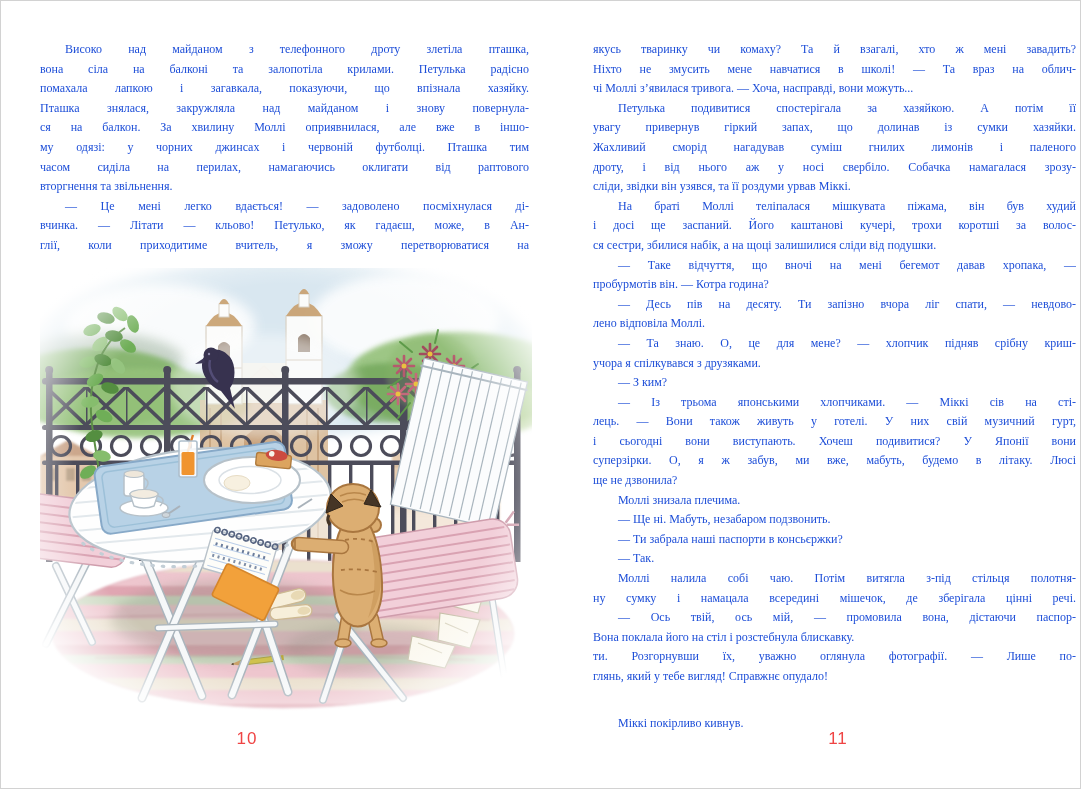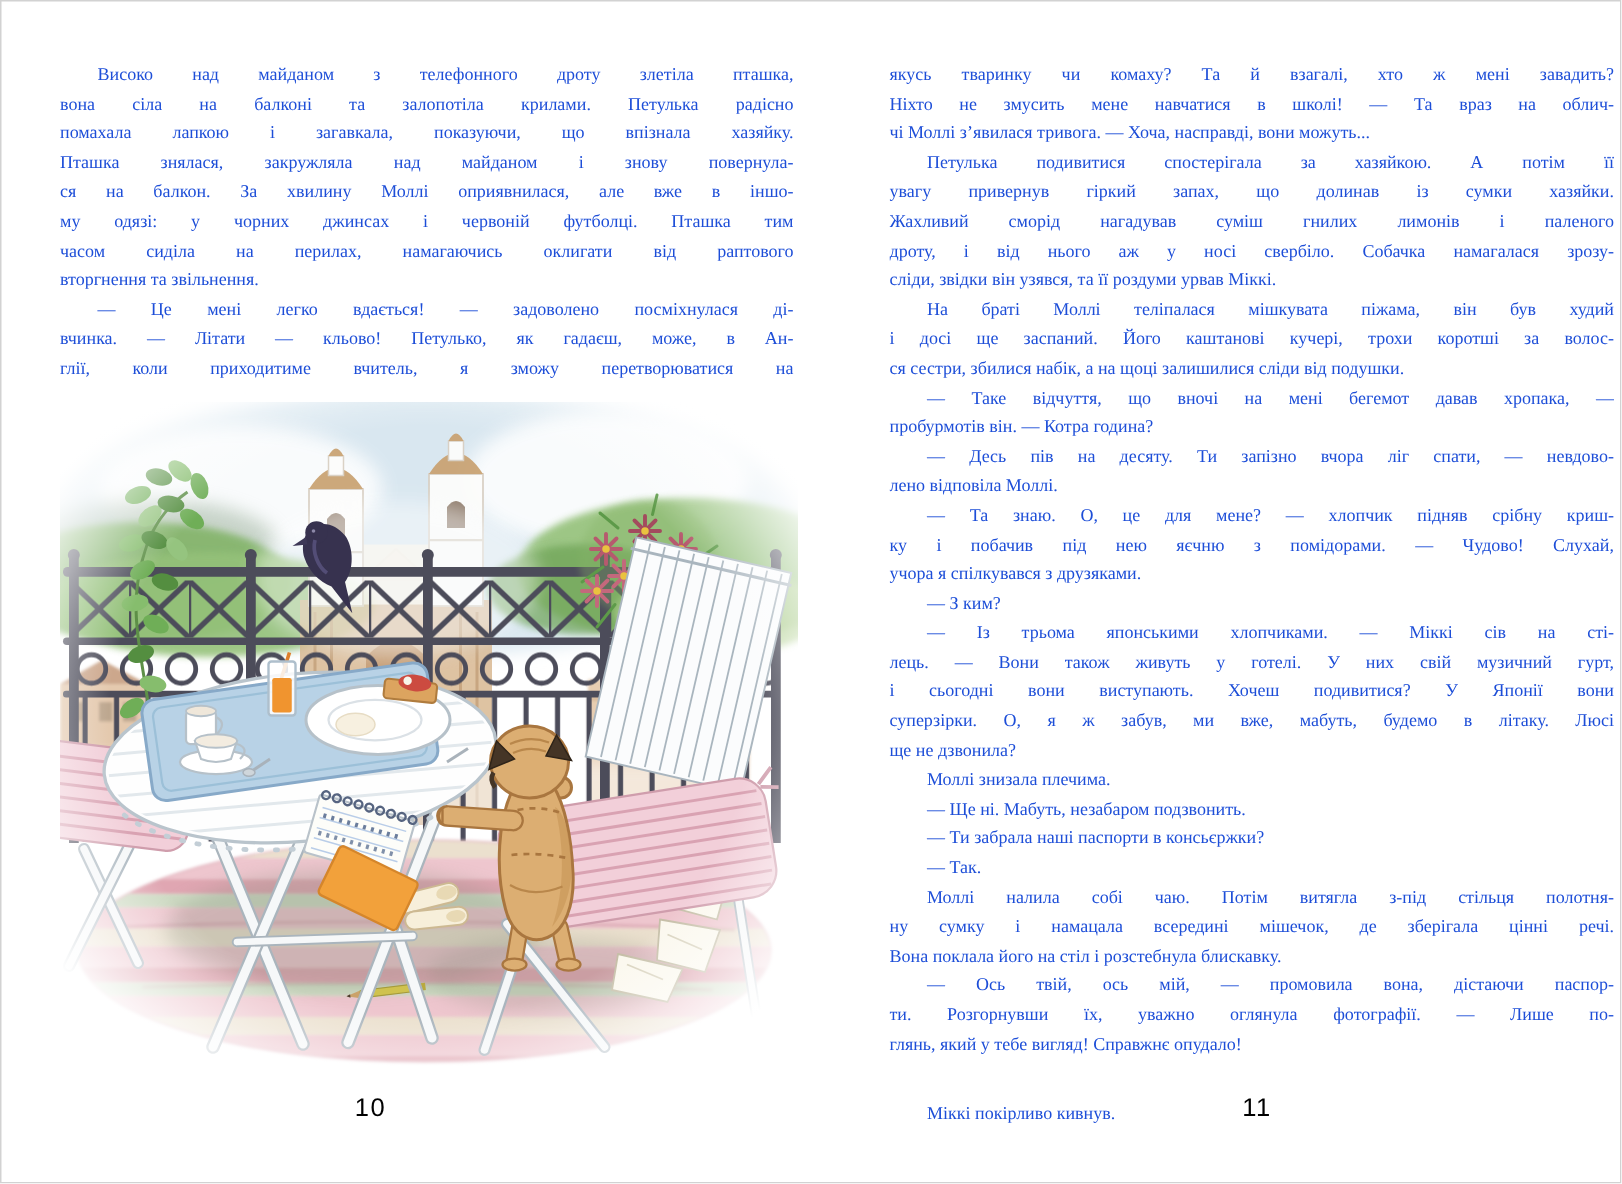--- a/index.html
+++ b/index.html
@@ -10,21 +10,21 @@
   }
   .text-col{position:absolute;top:40px;color:#1d4ed8;font-size:12px;line-height:19.6px;}
   #left-text{left:40px;width:489px;}
   #right-text{left:593px;width:483px;}
   .line{text-align:justify;text-align-last:justify;height:19.6px;overflow:hidden;}
   .line.end{text-align-last:left;}
   .line.indent{text-indent:25px;}
   .line.gap{margin-top:27px;}
   .pagenum{
     position:absolute;top:729px;transform:translateX(-50%);
-    font-family:"Liberation Sans", sans-serif;font-size:17px;color:#000000;letter-spacing:1px;
+    font-family:"Liberation Sans", sans-serif;font-size:17px;color:#ef4444;letter-spacing:1px;
   }
   #pn-left{left:247px;}
   #pn-right{left:826px;margin-left:12px;}
   #illustration{position:absolute;left:40px;top:268px;width:492px;height:452px;}
 </style>
 </head>
 <body>
 
 <div id="spread">
 
@@ -51,36 +51,35 @@
       <div class="line">дроту, і від нього аж у носі свербіло. Собачка намагалася зрозу-</div>
       <div class="line end">сліди, звідки він узявся, та її роздуми урвав Міккі.</div>
       <div class="line indent">На браті Моллі теліпалася мішкувата піжама, він був худий</div>
       <div class="line">і досі ще заспаний. Його каштанові кучері, трохи коротші за волос-</div>
       <div class="line end">ся сестри, збилися набік, а на щоці залишилися сліди від подушки.</div>
       <div class="line indent">— Таке відчуття, що вночі на мені бегемот давав хропака, —</div>
       <div class="line end">пробурмотів він. — Котра година?</div>
       <div class="line indent">— Десь пів на десяту. Ти запізно вчора ліг спати, — невдово-</div>
       <div class="line end">лено відповіла Моллі.</div>
       <div class="line indent">— Та знаю. О, це для мене? — хлопчик підняв срібну криш-</div>
-      <div class="line">ку і побачив під нею яєчню з помідорами. — Чудово! Слухай,</div>
       <div class="line end">учора я спілкувався з друзяками.</div>
       <div class="line indent end">— З ким?</div>
       <div class="line indent">— Із трьома японськими хлопчиками. — Міккі сів на сті-</div>
       <div class="line">лець. — Вони також живуть у готелі. У них свій музичний гурт,</div>
       <div class="line">і сьогодні вони виступають. Хочеш подивитися? У Японії вони</div>
       <div class="line">суперзірки. О, я ж забув, ми вже, мабуть, будемо в літаку. Люсі</div>
       <div class="line end">ще не дзвонила?</div>
       <div class="line indent end">Моллі знизала плечима.</div>
       <div class="line indent end">— Ще ні. Мабуть, незабаром подзвонить.</div>
       <div class="line indent end">— Ти забрала наші паспорти в консьєржки?</div>
       <div class="line indent end">— Так.</div>
       <div class="line indent">Моллі налила собі чаю. Потім витягла з-під стільця полотня-</div>
       <div class="line">ну сумку і намацала всередині мішечок, де зберігала цінні речі.</div>
+      <div class="line indent">— Ось твій, ось мій, — промовила вона, дістаючи паспор-</div>
       <div class="line end">Вона поклала його на стіл і розстебнула блискавку.</div>
-      <div class="line indent">— Ось твій, ось мій, — промовила вона, дістаючи паспор-</div>
       <div class="line">ти. Розгорнувши їх, уважно оглянула фотографії. — Лише по-</div>
       <div class="line end">глянь, який у тебе вигляд! Справжнє опудало!</div>
       <div class="line indent end gap">Міккі покірливо кивнув.</div>
     </div>
 
   <div id="pn-left" class="pagenum">10</div>
   <div id="pn-right" class="pagenum">11</div>
 
   <svg id="illustration" viewBox="0 0 492 452" xmlns="http://www.w3.org/2000/svg">
     <defs>

